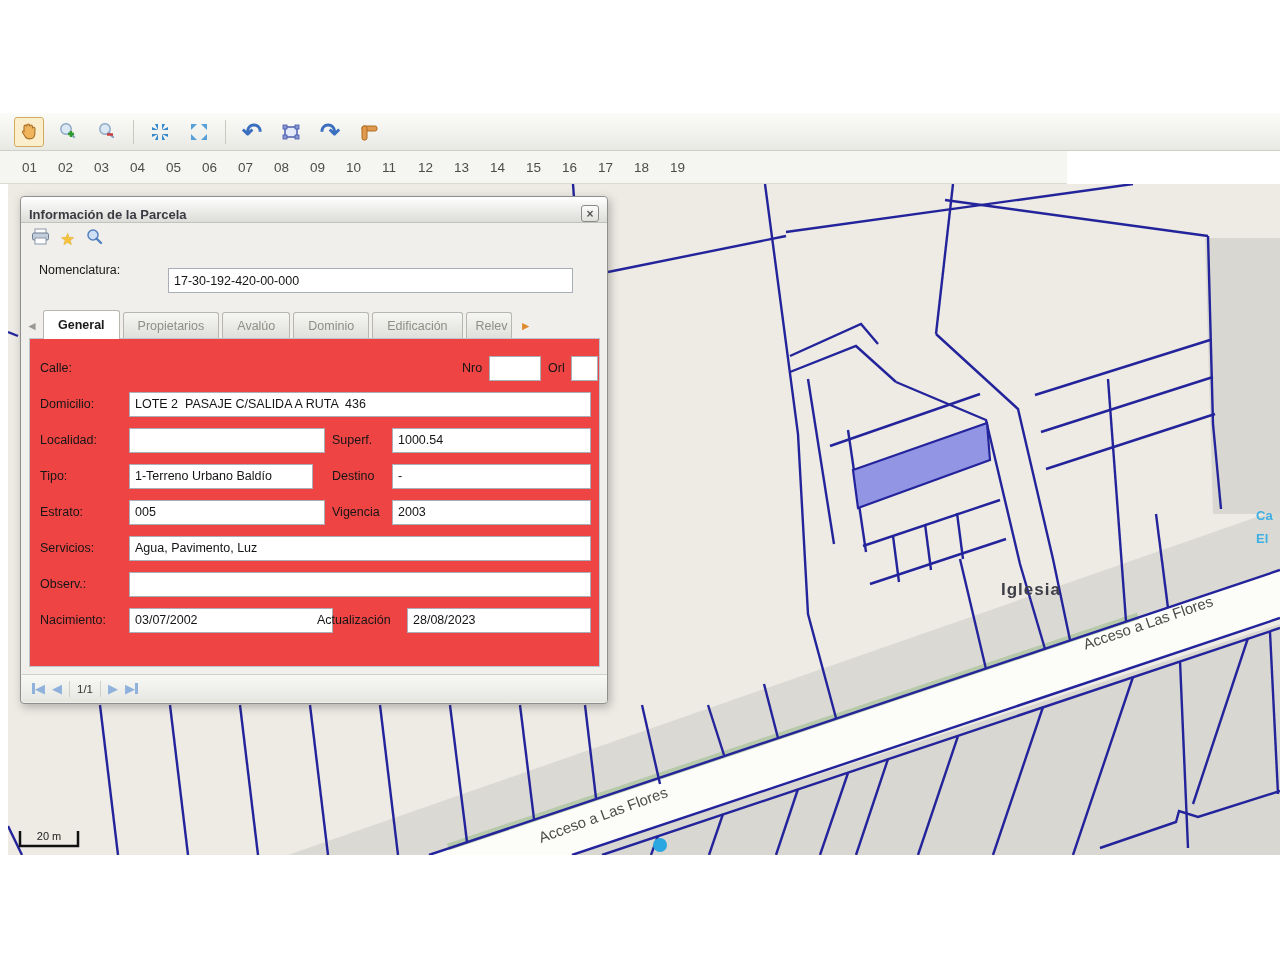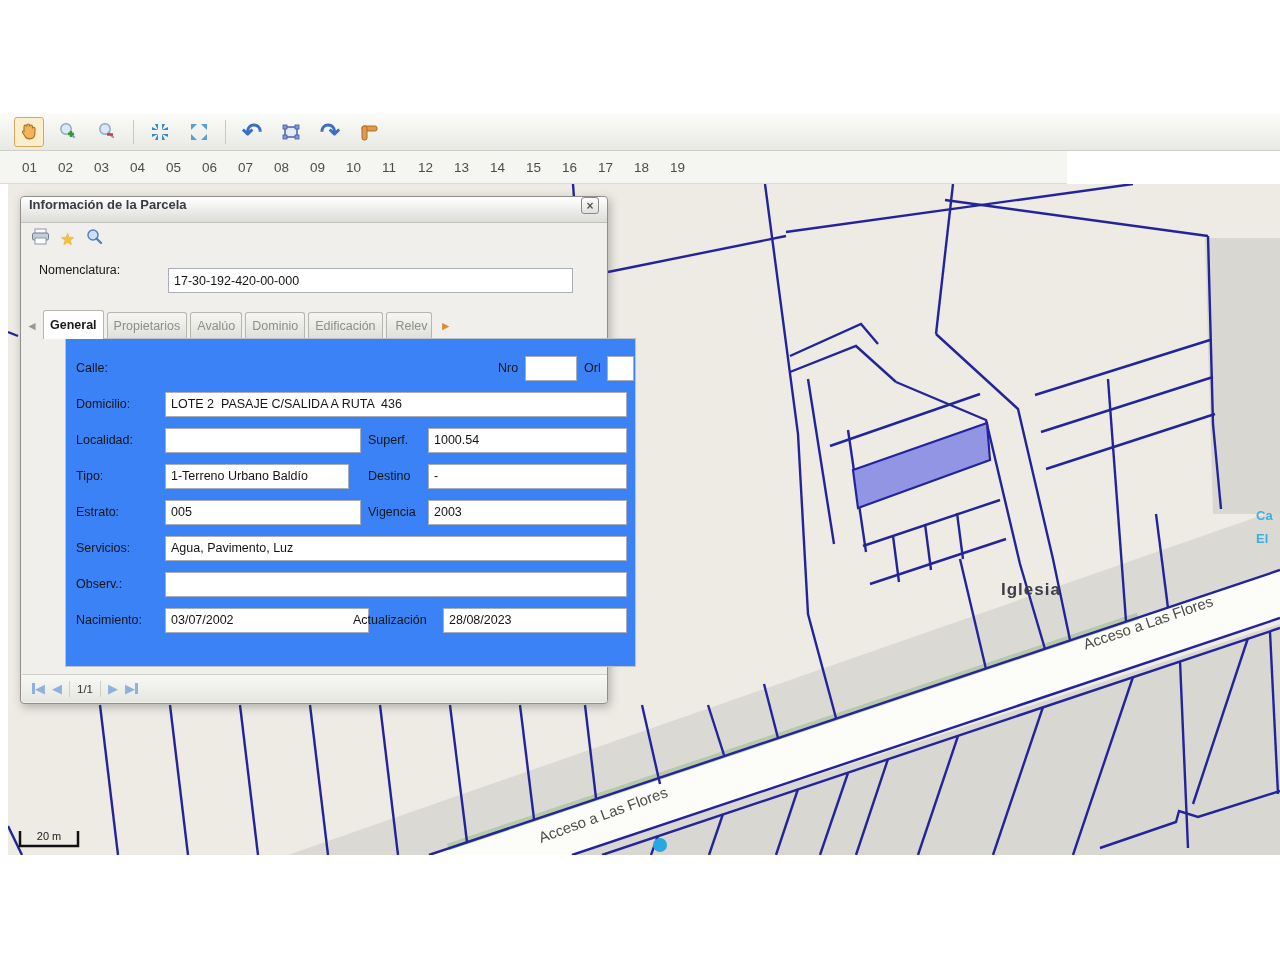--- a/index.html
+++ b/index.html
@@ -25,45 +25,45 @@
   .maplabel { position:absolute; color:#4b4b48; font-size:15px; white-space:nowrap; }
   #lbl-iglesia { font-size:17px; font-weight:bold; color:#3e3e49; letter-spacing:1px; }
   #lbl-cut { color:#3cb0e4; font-weight:bold; font-size:13px; line-height:1.8; }
   #scalebar-label { position:absolute; left:20px; top:646px; width:42px; text-align:center; font-size:11px; color:#1a1a1a; }
 
   
   #dlg { position:absolute; left:20px; top:196px; width:588px; height:508px;
     background:#f0efec; border:1px solid #8f8f8f; border-radius:4px;
     box-shadow:2px 3px 10px rgba(60,60,60,.35); }
   #dlg-title { height:26px; background:linear-gradient(#ffffff,#dcdcd8); border-bottom:1px solid #c2c2bc;
-    border-radius:4px 4px 0 0; display:flex; align-items:flex-start; padding:0 8px; }
+    border-radius:4px 4px 0 0; display:flex; align-items:flex-end; padding:0 8px; }
   #dlg-title b { font-size:13px; color:#3a3a42; }
   #dlg-close { margin-left:auto; width:18px; height:17px; background:linear-gradient(#fdfdfd,#e0e0dd);
     border:1px solid #8a8a8a; border-radius:3px; font-size:12px; font-weight:bold; color:#555;
     display:flex; align-items:center; justify-content:center; cursor:default; }
   #dlg-icons { height:32px; display:flex; align-items:center; gap:10px; padding-left:10px; }
   .drow-nom { display:flex; align-items:center; padding-left:18px; margin-top:8px; }
   .dlabel { font-size:12.5px; color:#161616; }
   input.fld { height:25px; border:1px solid #a9adb5; background:#ffffff; font-family:"Liberation Sans",sans-serif;
     font-size:12.5px; color:#141414; padding:0 5px; }
   #nom-input { position:absolute; left:147px; top:71px; width:405px; }
 
   
   #tabstrip { position:absolute; left:0; top:112px; width:588px; height:30px; display:flex; align-items:flex-end; }
   .tab-scroll { width:22px; height:24px; display:flex; align-items:center; justify-content:center;
     font-size:12px; margin-bottom:1px; }
   .tab { height:27px; display:flex; align-items:center; justify-content:center; font-size:12.5px;
     border:1px solid #b7b7af; border-bottom:none; border-radius:3px 3px 0 0; margin-right:3px;
-    background:linear-gradient(#f6f6f4,#dededa); color:#8f8f88; padding:0 6px; white-space:nowrap; }
+    background:linear-gradient(#f6f6f4,#dededa); color:#8f8f88; padding:0 14px; white-space:nowrap; }
   .tab.active { background:#ffffff; color:#1a1a1a; font-weight:bold; position:relative; z-index:2; height:29px; }
   #tab-relev { width:46px; overflow:hidden; padding:0 4px 0 10px; }
 
   
-  #panel { position:absolute; left:8px; top:141px; width:571px; height:329px; background:#3b82f6;
-    border:1px solid #bcc3cd;margin-left:36px; }
+  #panel { position:absolute; left:8px; top:141px; width:571px; height:329px; background:#ef4444;
+    border:1px solid #bcc3cd; }
   .frow { position:absolute; height:26px; display:flex; align-items:center; }
   .frow .dlabel { position:absolute; left:10px; }
   .in1 { position:absolute; left:99px; }
   .lb2 { position:absolute; font-size:12.5px; color:#161616; }
   .in2 { position:absolute; }
 
   
   #pager { position:absolute; left:1px; top:477px; width:585px; height:28px;
     background:linear-gradient(#f8f8f6,#e6e6e1); border-top:1px solid #cfcfc9;
     display:flex; align-items:center; gap:7px; padding-left:10px; font-size:13px; color:#8fb1dc; }

